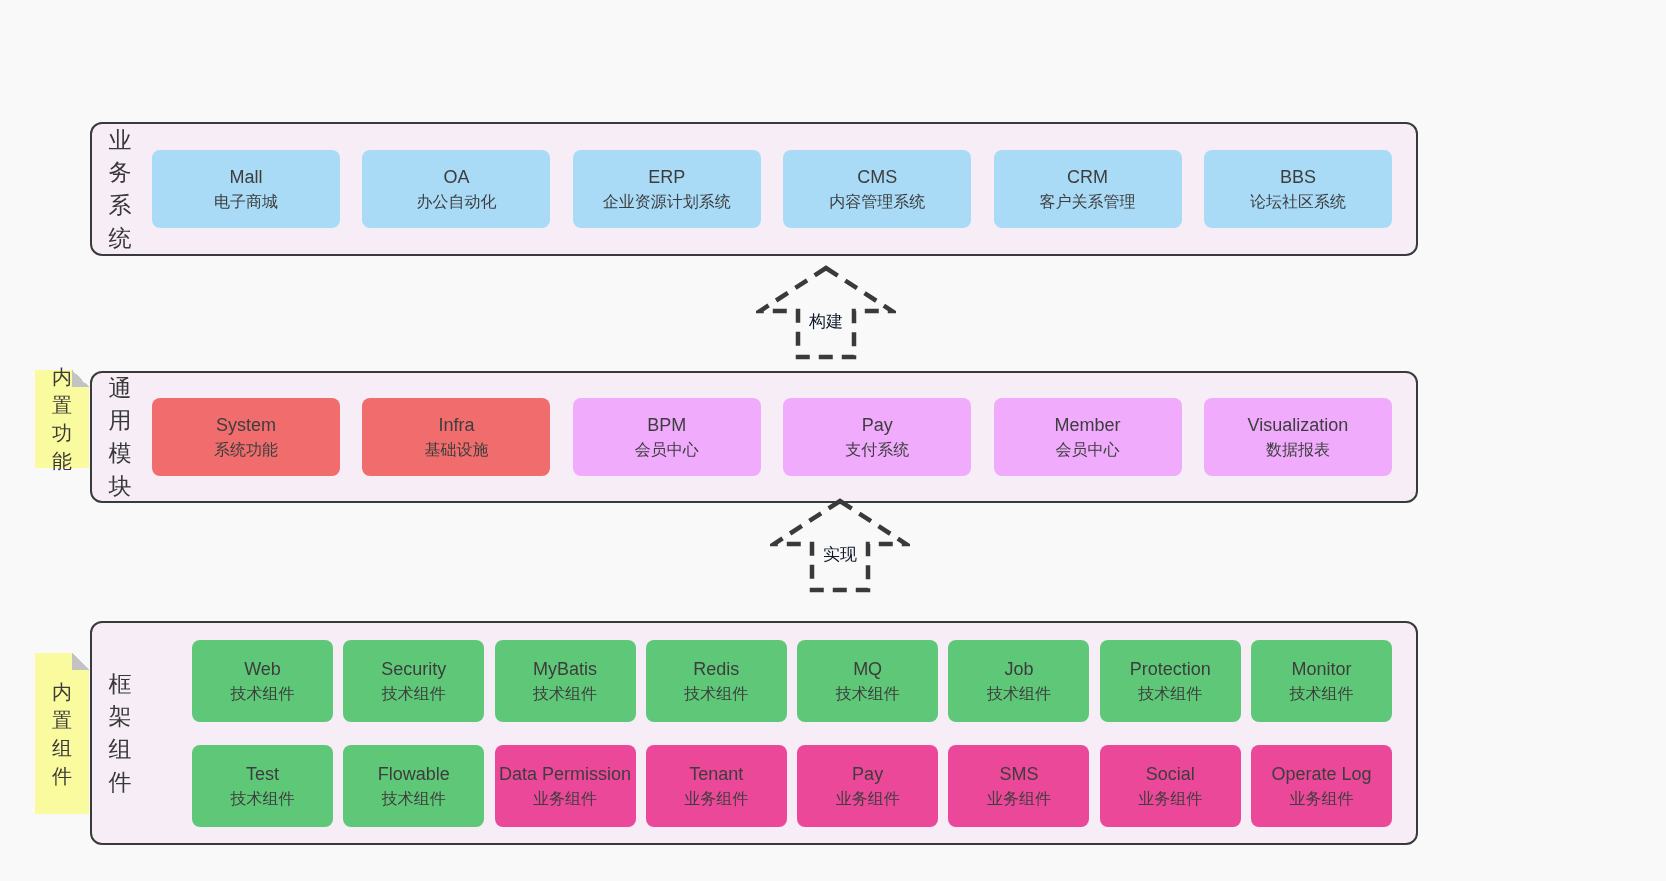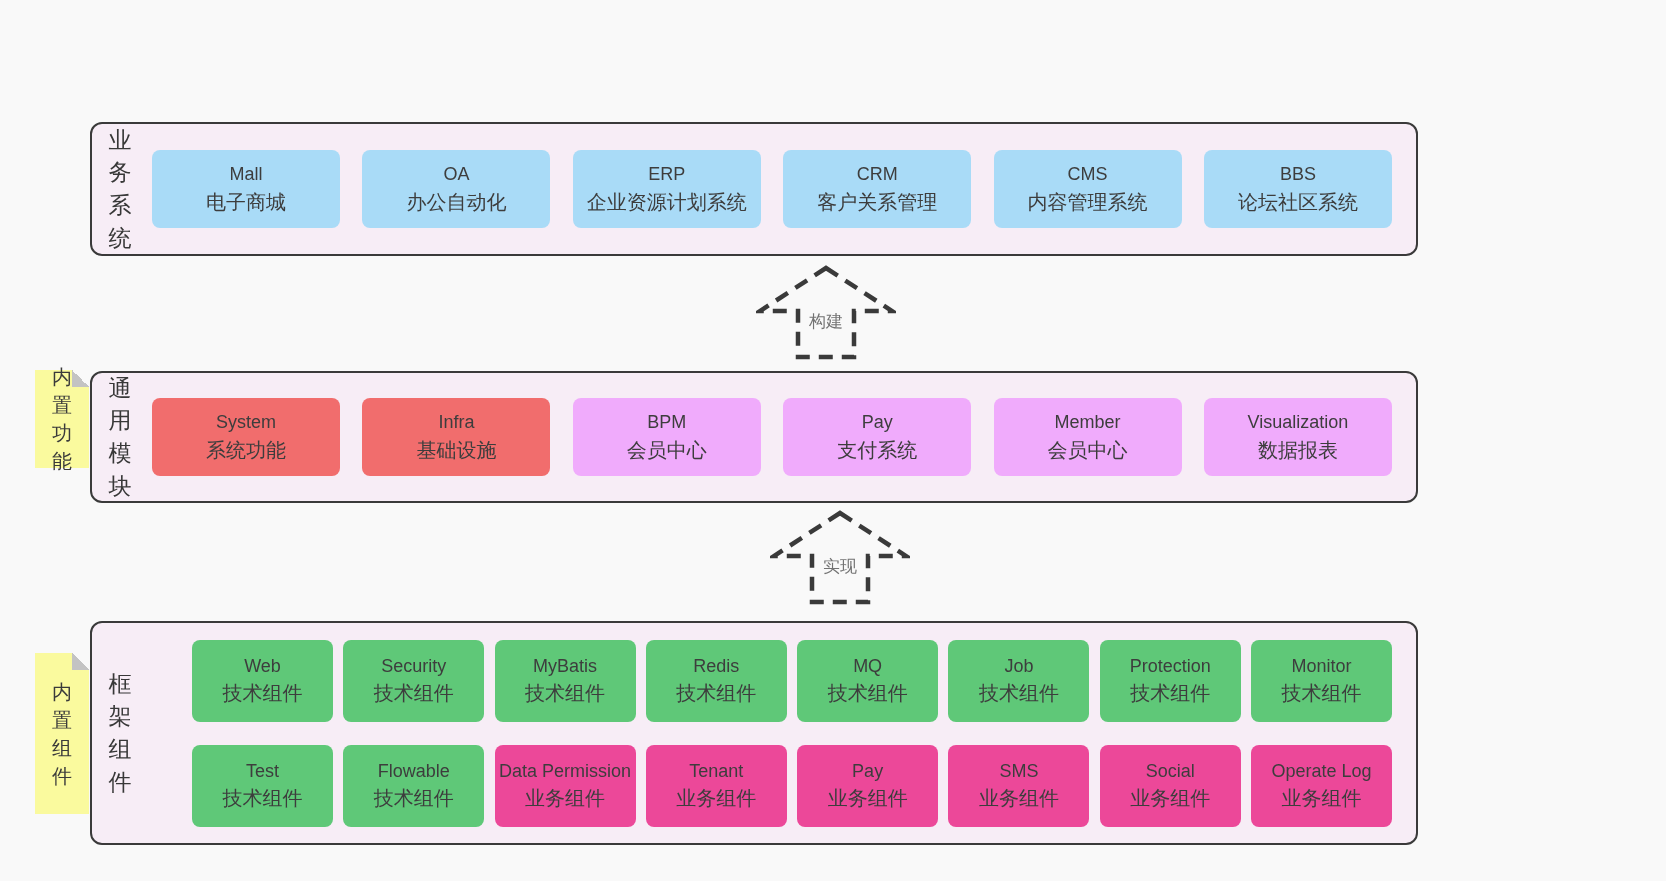--- a/index.html
+++ b/index.html
@@ -69,46 +69,46 @@
     align-items: center;
     justify-content: center;
     text-align: center;
     line-height: 1.45;
     padding: 2px 4px;
     box-sizing: border-box;
   }
   .box-wide   { width: 188px; height: 78px; }
   .box-narrow { width: 141px; height: 82px; }
   .box-name { font-size: 18px; }
-  .box-desc { font-size: 20px; }
+  .box-desc { font-size: 16px; }
 
   .blue        { background: #a9dbf7; }
   .red         { background: #f16d6d; }
   .pink        { background: #f0abfc; }
   .green       { background: #5fc878; }
   .green-light { background: #ec4899; }
 
   
   .arrow {
     position: absolute;
     width: 140px;
     height: 96px;
   }
   .arrow-build     { left: 756px; top: 265px; }
-  .arrow-implement { left: 770px; top: 510px; }
+  .arrow-implement { left: 770px; top: 498px; }
   .arrow svg { display: block; }
   .arrow-label {
     position: absolute;
     left: 50%;
     top: 56px;
     transform: translate(-50%, -50%);
     background: #f9f9f9;
     padding: 1px 4px;
     font-size: 17px;
-    color: #737373;
+    color: #0f172a;
     white-space: nowrap;
   }
 
   
   .sticky {
     position: absolute;
     left: 35px;
     width: 54px;
     background: #fafa9e;
     display: flex;
@@ -146,26 +146,26 @@
       </div>
       <div class="box box-wide blue">
         <div class="box-name">OA</div>
         <div class="box-desc">办公自动化</div>
       </div>
       <div class="box box-wide blue">
         <div class="box-name">ERP</div>
         <div class="box-desc">企业资源计划系统</div>
       </div>
       <div class="box box-wide blue">
+        <div class="box-name">CMS</div>
+        <div class="box-desc">内容管理系统</div>
+      </div>
+      <div class="box box-wide blue">
         <div class="box-name">CRM</div>
         <div class="box-desc">客户关系管理</div>
-      </div>
-      <div class="box box-wide blue">
-        <div class="box-name">CMS</div>
-        <div class="box-desc">内容管理系统</div>
       </div>
       <div class="box box-wide blue">
         <div class="box-name">BBS</div>
         <div class="box-desc">论坛社区系统</div>
       </div>
     </div>
   </div>
 </div>
 
 <div class="arrow arrow-build">

